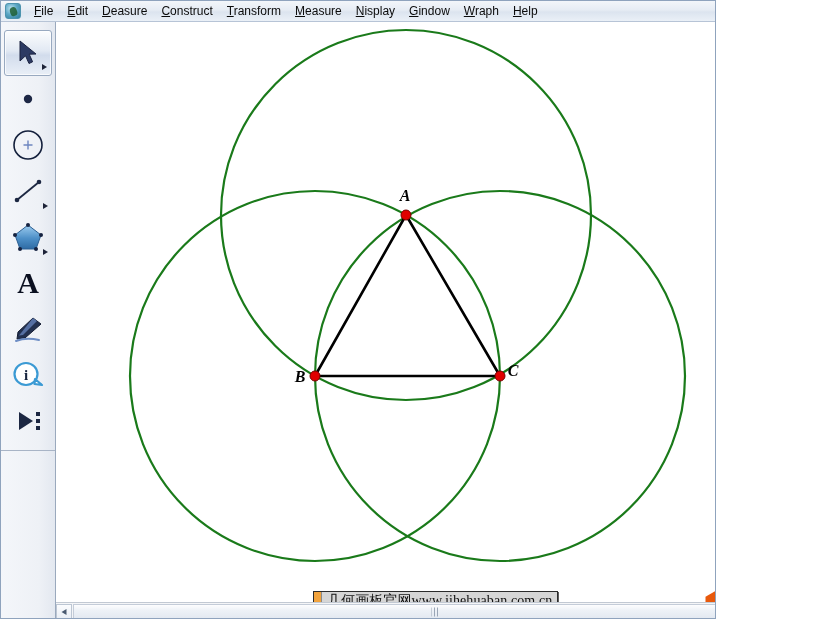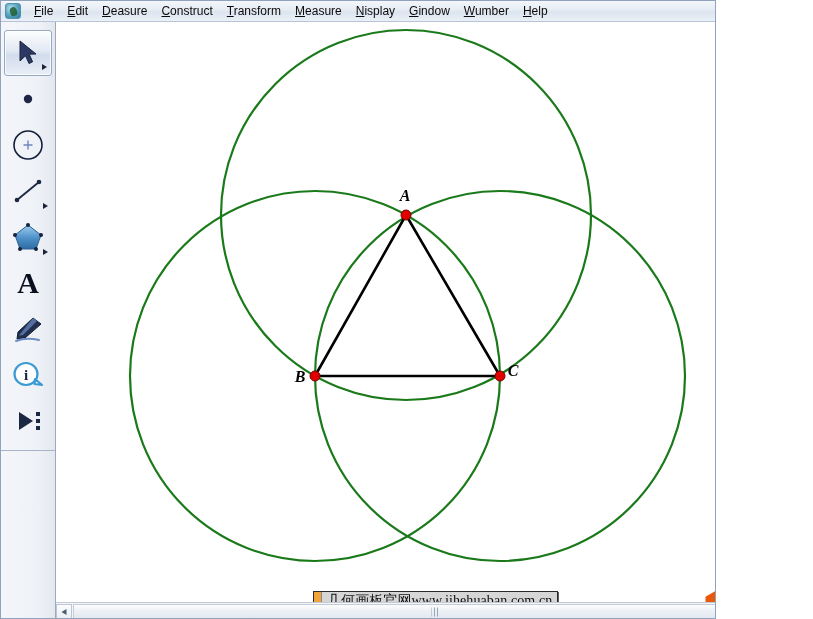--- a/index.html
+++ b/index.html
@@ -302,21 +302,21 @@
     <div class="app-icon"></div>
 
     <div class="menu-item"><span class="mn">F</span><span>ile</span></div>
     <div class="menu-item"><span class="mn">E</span><span>dit</span></div>
     <div class="menu-item"><span class="mn">D</span><span>easure</span></div>
     <div class="menu-item"><span class="mn">C</span><span>onstruct</span></div>
     <div class="menu-item"><span class="mn">T</span><span>ransform</span></div>
     <div class="menu-item"><span class="mn">M</span><span>easure</span></div>
     <div class="menu-item"><span class="mn">N</span><span>isplay</span></div>
     <div class="menu-item"><span class="mn">G</span><span>indow</span></div>
-    <div class="menu-item"><span class="mn">W</span><span>umber</span></div>
+    <div class="menu-item"><span class="mn">W</span><span>raph</span></div>
     <div class="menu-item"><span class="mn">H</span><span>elp</span></div>
 
     <div class="wincontrols">
       <div class="winbtn">
           <span>–</span>
         </div>
       <div class="winbtn">
           <span>❐</span>
         </div>
       <div class="winbtn close">

